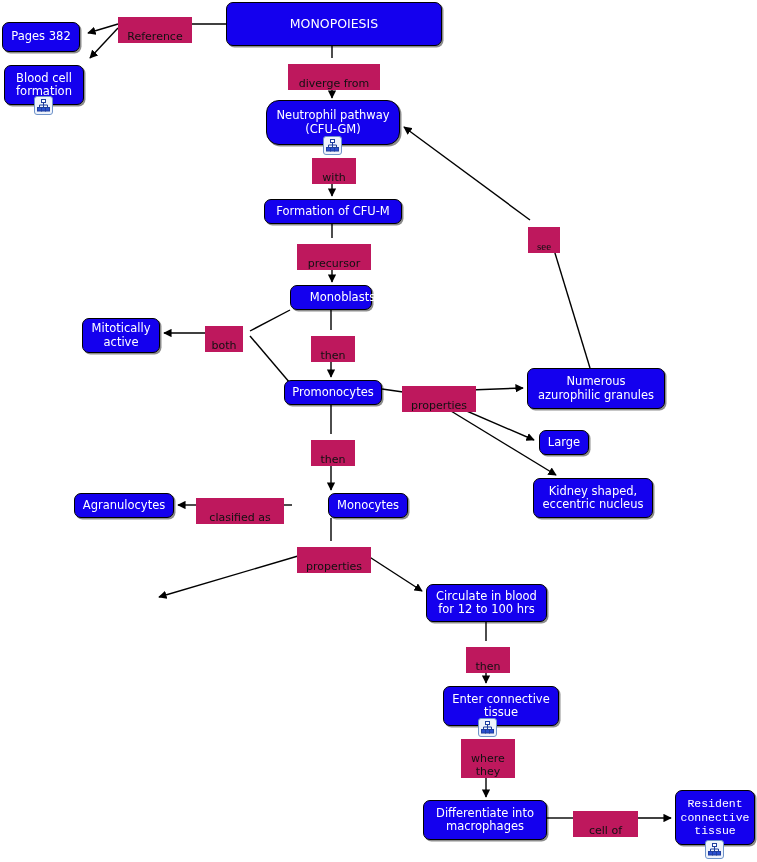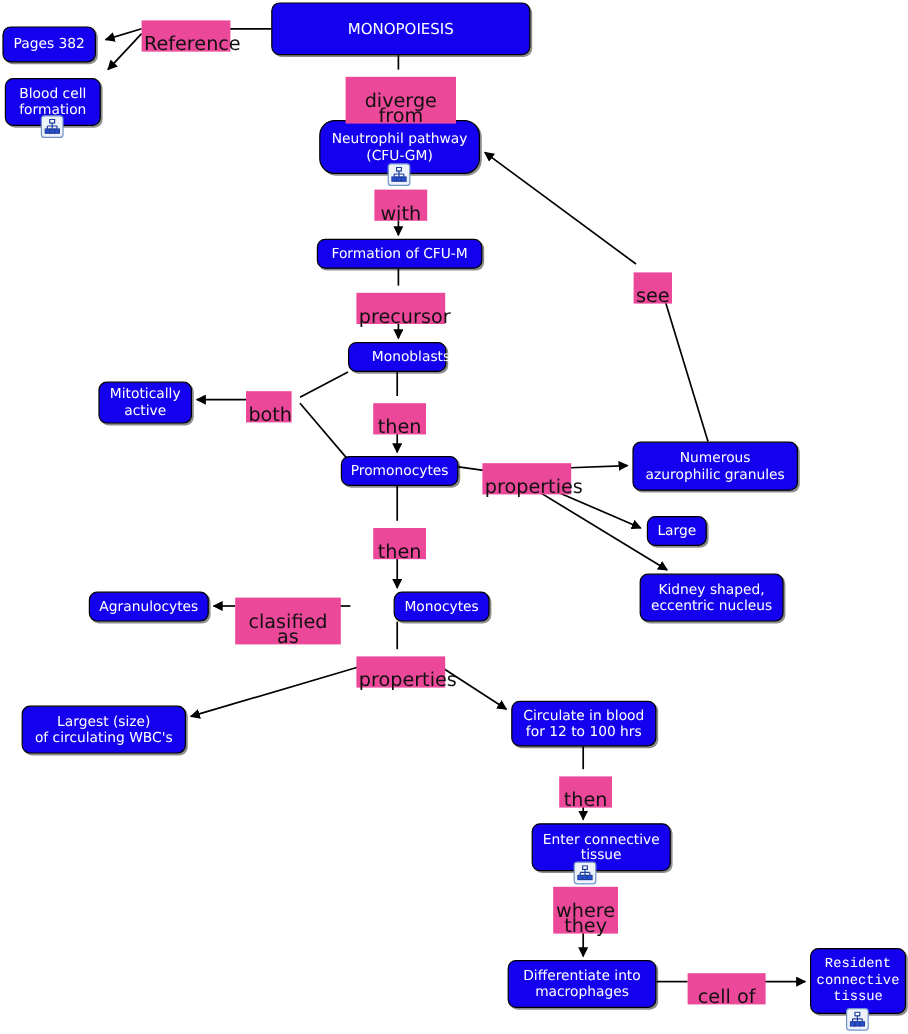--- a/index.html
+++ b/index.html
@@ -20,23 +20,23 @@
     text-align:center;
     box-sizing:border-box;
     box-shadow:1.5px 1.5px 0 rgba(0,0,0,0.45);
     padding:2px 5px;
     white-space:pre-line;
   }
   .node.big{font-size:12.5px;}
   .linklabel{
     position:absolute;
     color:#111111;
-    font-size:16px;
+    font-size:11px;
     line-height:13px;
-    background:#ec4899;
+    background:#be185d;
     text-align:center;
     white-space:pre-line;
     padding:0 2px;
   }
   .resicon{
     position:absolute;
     width:19px;height:19px;
     background:#eef3fb;
     border:1px solid #6f93c9;
     border-radius:3px;
@@ -175,24 +175,20 @@
   </div>
 
   <div class="node" style="left:292px;top:493px;width:80px;height:25px;margin-left:36px;">
     <span>Monocytes</span>
   </div>
 
   <div class="node" style="left:74px;top:493px;width:100px;height:25px;">
     <span>Agranulocytes</span>
   </div>
 
-  <div class="node" style="left:18px;top:588px;width:137px;height:40px;">
-    <span>Largest (size)
-of circulating WBC's</span>
-  </div>
 
   <div class="node" style="left:426px;top:584px;width:121px;height:38px;">
     <span>Circulate in blood
 for 12 to 100 hrs</span>
   </div>
 
   <div class="node" style="left:430px;top:686px;width:116px;height:40px;margin-left:13px;">
     <span>Enter connective
 tissue</span>
   </div>
@@ -240,21 +236,21 @@
   </div>
   <div class="linklabel" style="left:311px;top:336px;width:40px;">
     <span>then</span>
   </div>
   <div class="linklabel" style="left:205px;top:326px;width:34px;">
     <span>both</span>
   </div>
   <div class="linklabel" style="left:402px;top:386px;width:70px;">
     <span>properties</span>
   </div>
-  <div class="linklabel" style="left:528px;top:227px;width:28px;">
+  <div class="linklabel" style="left:528px;top:227px;width:28px;font-family:Liberation Serif, serif;">
     <span>see</span>
   </div>
   <div class="linklabel" style="left:311px;top:440px;width:40px;">
     <span>then</span>
   </div>
   <div class="linklabel" style="left:196px;top:498px;width:84px;">
     <span>clasified as</span>
   </div>
   <div class="linklabel" style="left:297px;top:547px;width:70px;">
     <span>properties</span>

